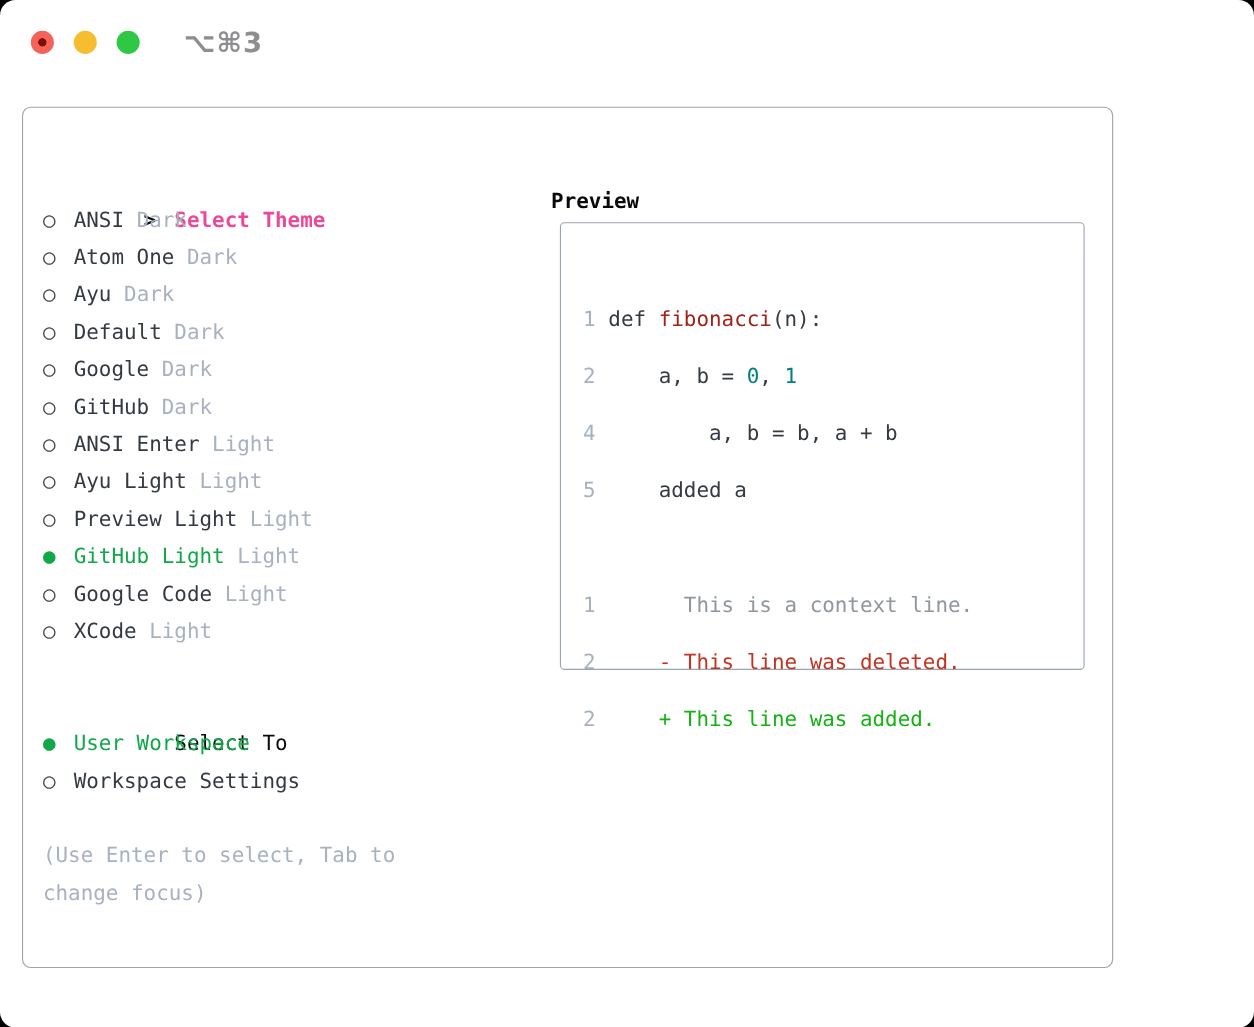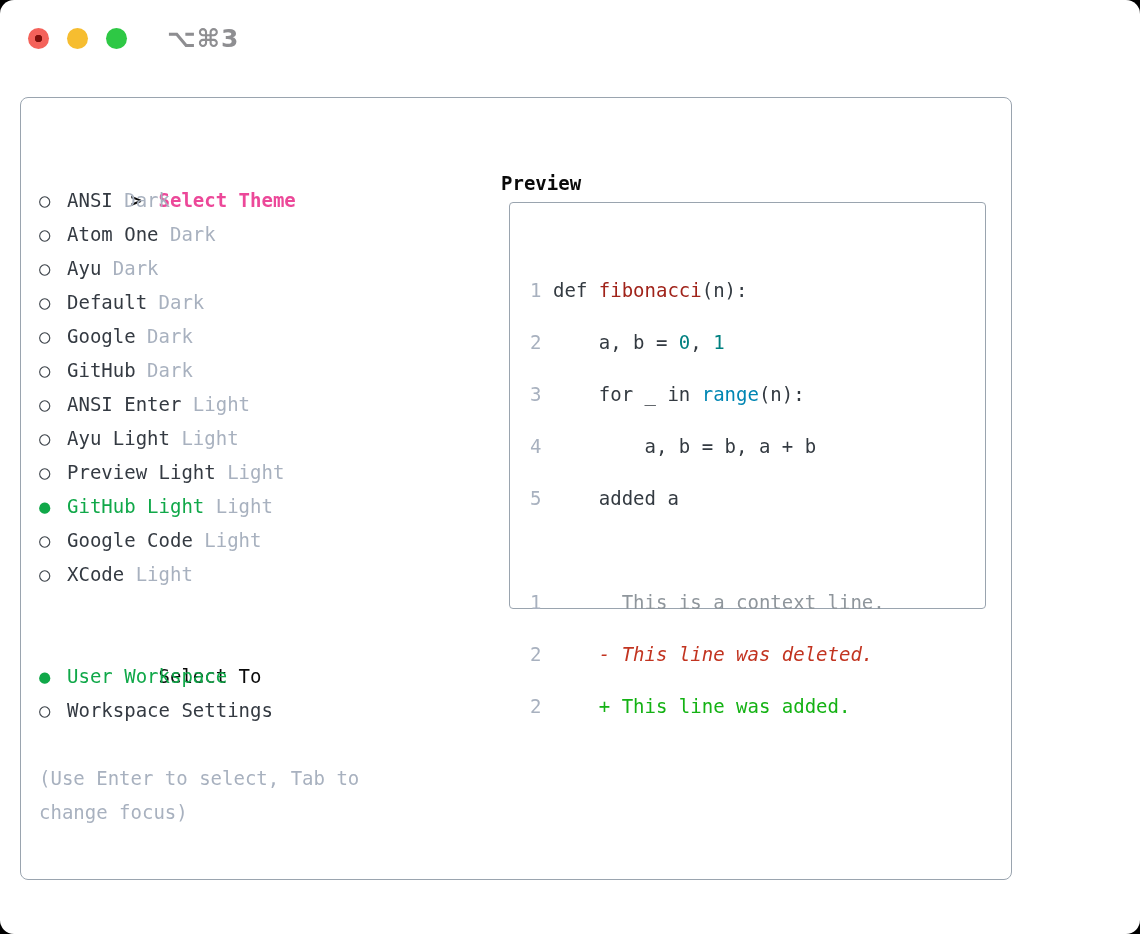--- a/index.html
+++ b/index.html
@@ -33,21 +33,21 @@
   .preview-title{position:absolute;left:480px;top:68px;height:34px;line-height:34px;font-size:19px;font-weight:bold;color:#0a0a0a;}
   .preview-box{position:absolute;left:488px;top:104px;width:477px;height:407px;box-sizing:border-box;
     border:1.5px solid var(--border,#9aa4af);border-radius:4px;padding:52px 0 0 20px;background:#fff;}
   .crow{height:34px;line-height:34px;font-size:19px;white-space:pre;margin-top:18px;}
   .ln{display:inline-block;width:23px;color:var(--muted,#a8b1bf);}
   .c-plain{color:var(--code-text,#333a41);}
   .c-func{color:var(--code-function,#a0231a);}
   .c-num{color:var(--code-number,#008080);}
   .c-builtin{color:var(--code-builtin,#0086b3);}
   .d-context{color:var(--diff-context,#8f969c);}
-  .d-deleted{color:var(--diff-deleted,#c23420);font-style:italic;}
+  .d-deleted{color:var(--diff-deleted,#c23420);}
   .d-added{color:var(--diff-added,#14b214);}
 </style>
 </head>
 <body>
 
 <div class="window">
 
   <div class="titlebar">
     <div class="light light-close"></div>
     <div class="light light-min"></div>
@@ -89,21 +89,20 @@
           <div class="row hintrow">change focus)</div>
         </div>
     </div>
 
     <div class="preview-title">Preview</div>
 
     <div class="preview-box">
       <div id="code-lines">
           <div class="crow"><span class="ln">1</span><span class="c-plain">def </span><span class="c-func">fibonacci</span><span class="c-plain">(n):</span></div>
           <div class="crow"><span class="ln">2</span><span class="c-plain">    a, b = </span><span class="c-num">0</span><span class="c-plain">, </span><span class="c-num">1</span></div>
-          <div class="crow"><span class="ln">3</span><span class="c-plain">    for _ in </span><span class="c-builtin">range</span><span class="c-plain">(n):</span></div>
           <div class="crow"><span class="ln">4</span><span class="c-plain">        a, b = b, a + b</span></div>
           <div class="crow"><span class="ln">5</span><span class="c-plain">    added a</span></div>
         </div>
       <div class="crow"></div>
       <div id="diff-lines">
           <div class="crow"><span class="ln">1</span><span class="d-context">      This is a context line.</span></div>
           <div class="crow"><span class="ln">2</span><span class="d-deleted">    - This line was deleted.</span></div>
           <div class="crow"><span class="ln">2</span><span class="d-added">    + This line was added.</span></div>
         </div>
     </div>

